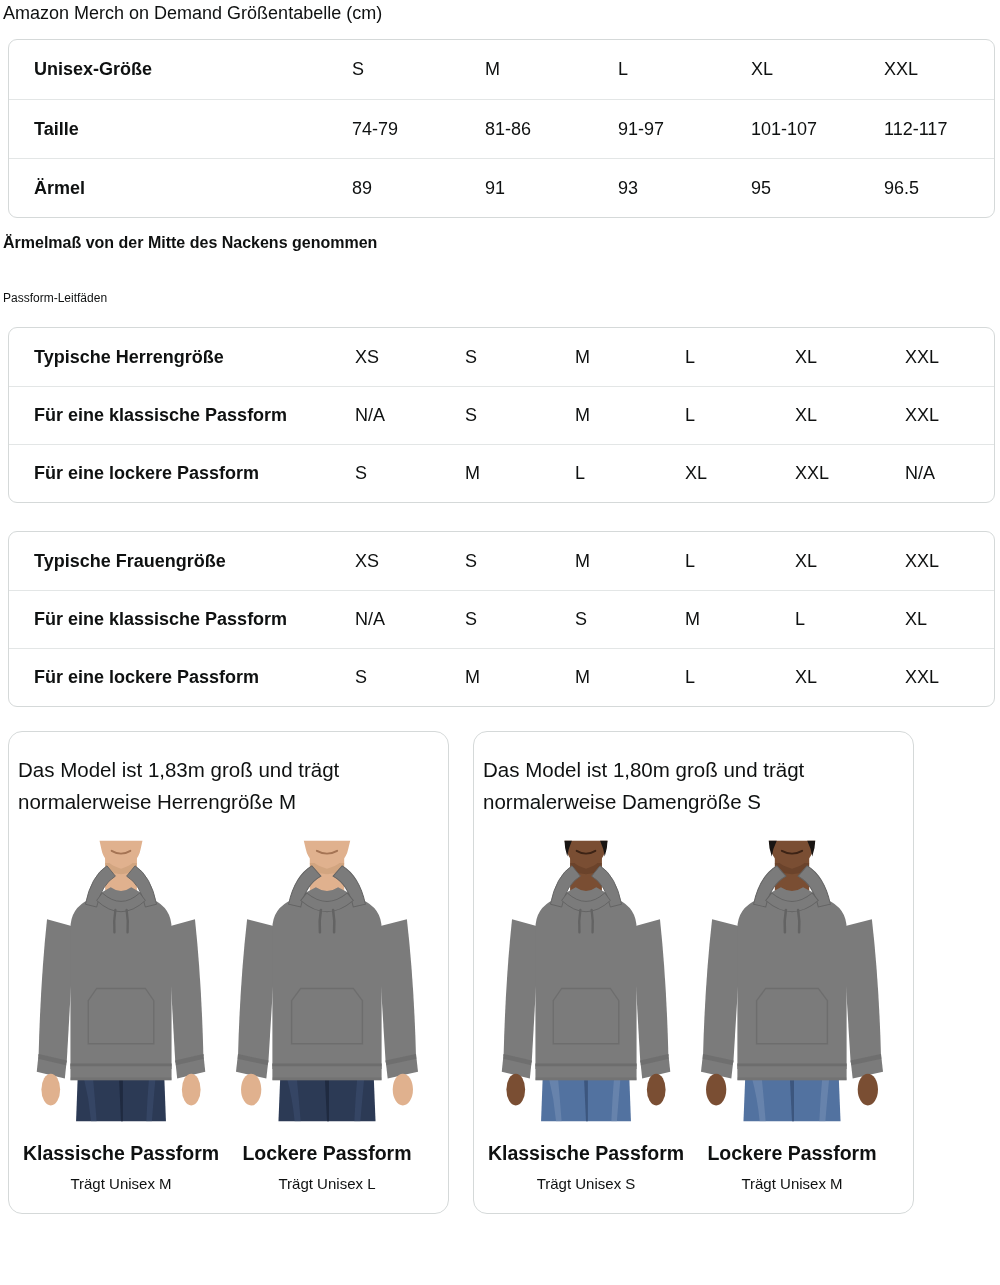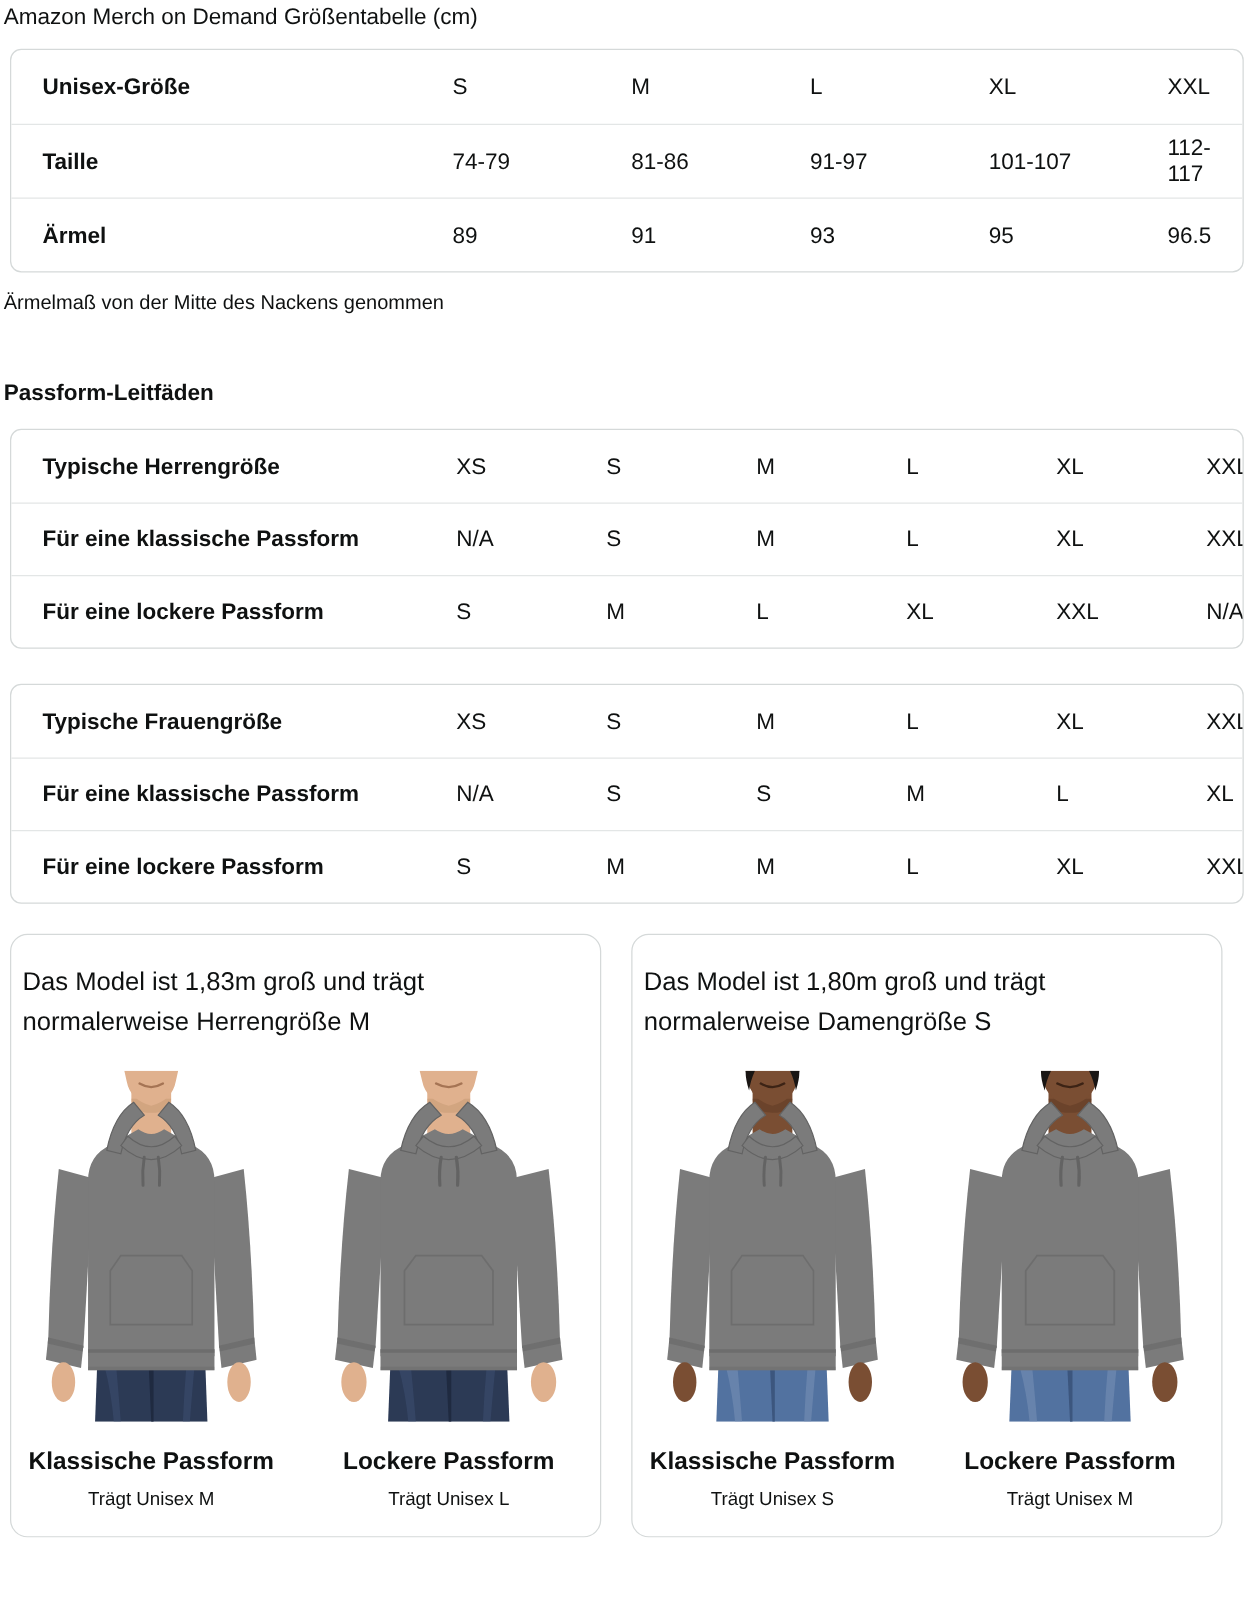--- a/index.html
+++ b/index.html
@@ -36,42 +36,42 @@
     border-radius:9px;
     background:#fff;
     overflow:hidden;
   }
   .panel.t1{margin-top:15px;}
   .trow{
     display:flex;
     align-items:center;
     height:59px;
     font-size:18px;
-    gap:10px;
   }
   .trow + .trow{border-top:1px solid var(--row-divider);}
   .lbl{
     flex:0 0 343px;
     padding-left:25px;
     font-weight:700;
   }
   .fit .lbl{flex-basis:346px;}
   .c{flex:0 0 133px;font-weight:400;}
   .c:last-child{flex:1;}
   .fit .c{flex:0 0 110px;}
   .fit .c:last-child{flex:1;}
   .note{
     margin:16px 0 0 3px;
     font-size:16px;
     line-height:18px;
+    font-weight:bold;
   }
   .section-heading{
-    margin:52px 0 0 3px;
-    font-size:18px;
-    font-weight:700;
+    margin:36px 0 0 3px;
+    font-size:12px;
+    font-weight:400;
     line-height:20px;
   }
   .panel.t2{margin-top:19px;}
   .panel.t3{margin-top:28px;}
   .fit .trow{height:58px;}
   
   .cards{
     display:flex;
     gap:24px;
     margin:24px 8px 0 8px;
@@ -85,21 +85,20 @@
   }
   .card-desc{
     margin:0;
     font-size:20.5px;
     line-height:32px;
     font-weight:400;
   }
   .figures{
     display:flex;
     margin-top:14px;
-    gap:32px;
   }
   .figure{
     flex:1;
     margin:0;
     display:flex;
     flex-direction:column;
     align-items:center;
   }
   .model{display:block;}
   .model.male{

